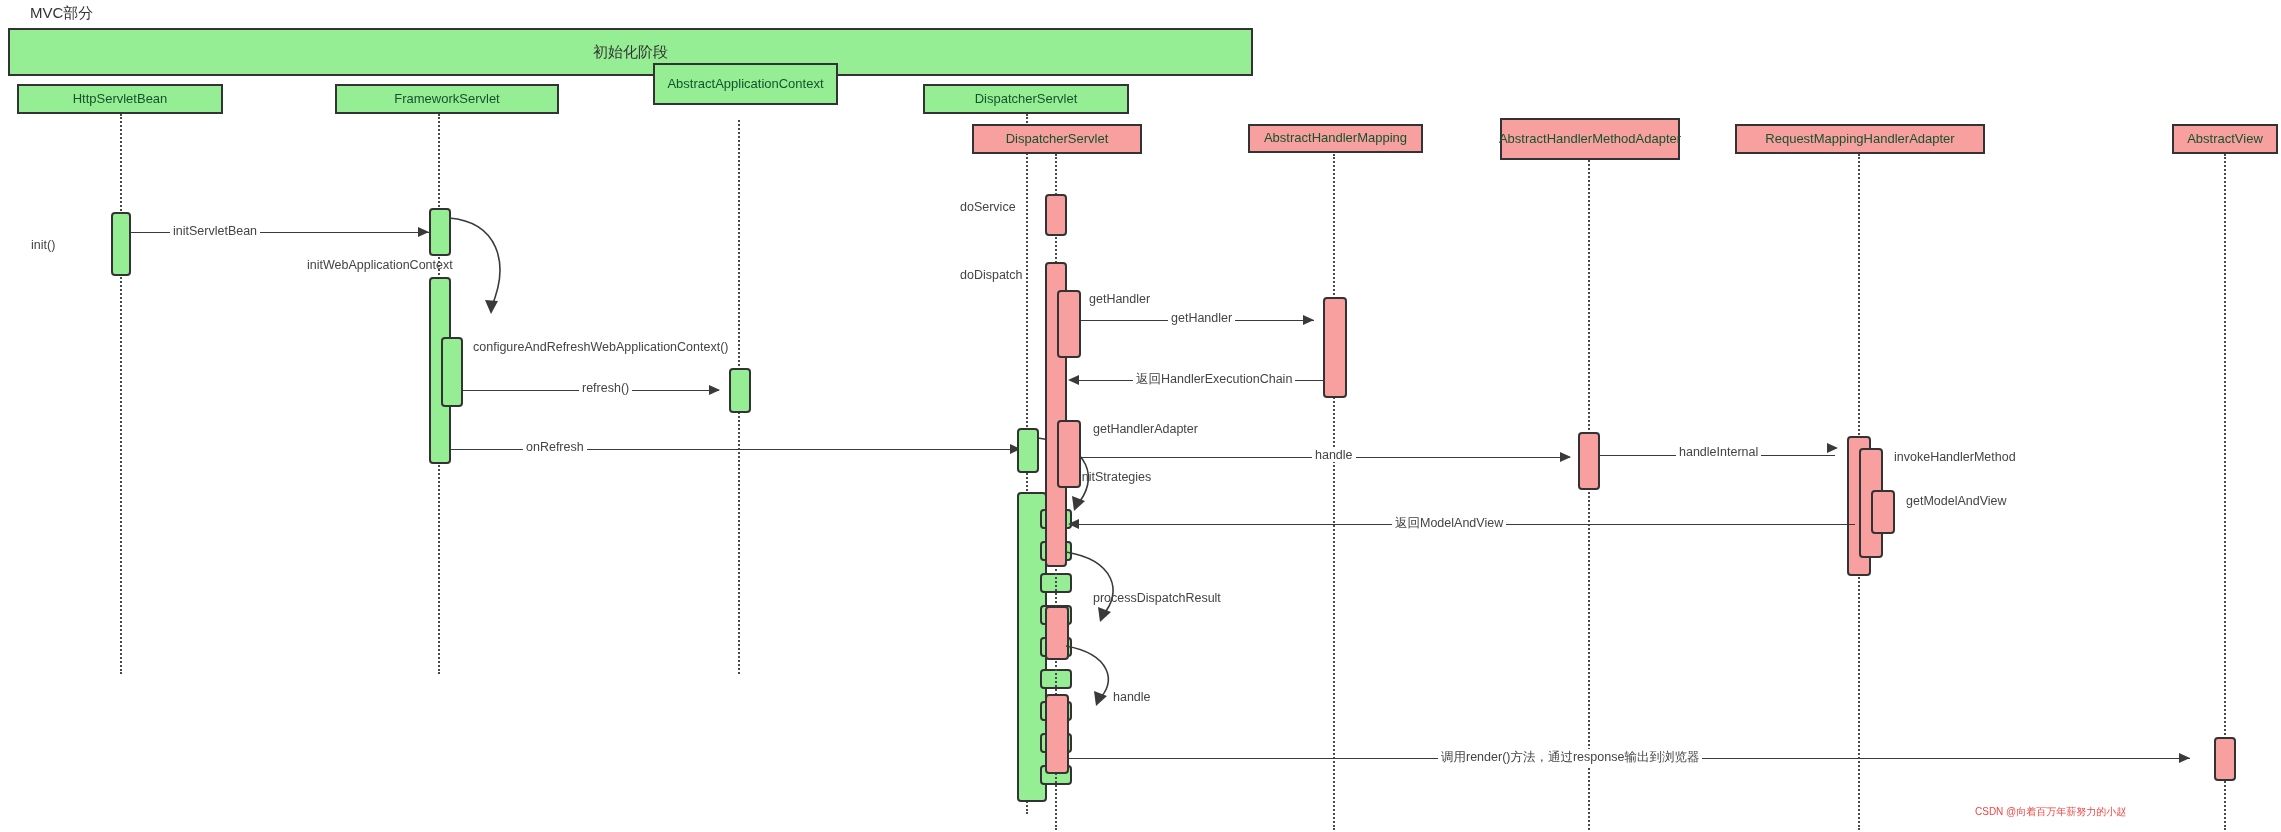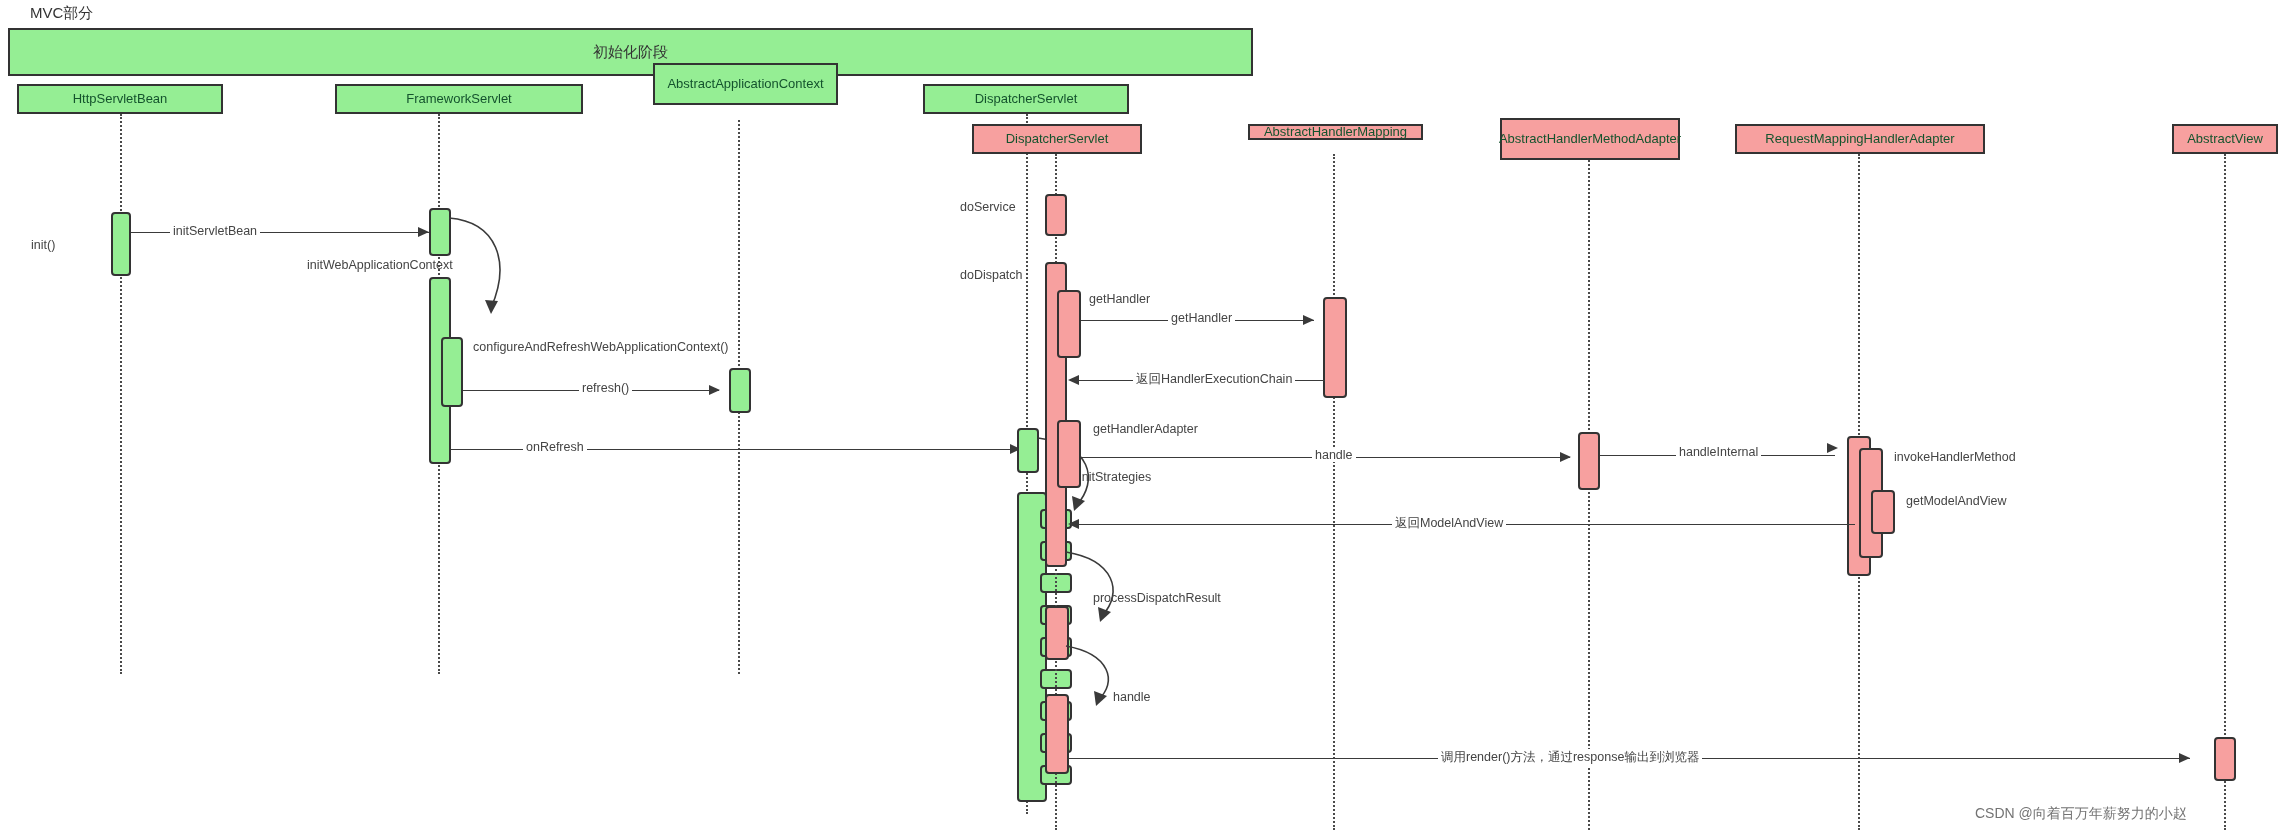--- a/index.html
+++ b/index.html
@@ -40,37 +40,37 @@
   .msglabel.nobg{background:transparent;}
 
   
   .arrow-r{width:0;height:0;border-top:5px solid transparent;
            border-bottom:5px solid transparent;border-left:11px solid #3a3a3a;}
   .arrow-l{width:0;height:0;border-top:5px solid transparent;
            border-bottom:5px solid transparent;border-right:11px solid #3a3a3a;}
 
   .selfsvg{overflow:visible;}
 
-  .watermark{font-size:14px;color:#737373;white-space:nowrap;}
+  .watermark{font-size:10px;color:#ef4444;white-space:nowrap;}
 </style>
 </head>
 <body>
 
 <div class="canvas">
 
   <div class="abs caption">MVC部分</div>
 
   <div class="abs phase green" style="left:8px;top:28px;width:1245px;height:48px;">
     <span>初始化阶段</span>
   </div>
 
   <div class="abs participant green" style="left:17px;top:84px;width:206px;height:30px;">
     <span>HttpServletBean</span>
   </div>
-  <div class="abs participant green" style="left:335px;top:84px;width:248px;height:30px;">
+  <div class="abs participant green" style="left:335px;top:84px;width:224px;height:30px;">
     <span>FrameworkServlet</span>
   </div>
   <div class="abs participant green" style="left:653px;top:63px;width:185px;height:42px;">
     <span>AbstractApplicationContext</span>
   </div>
   <div class="abs participant green" style="left:923px;top:84px;width:206px;height:30px;">
     <span>DispatcherServlet</span>
   </div>
 
   <div class="abs lifeline" style="left:120px;top:114px;height:560px;"></div>
@@ -125,21 +125,21 @@
   <div class="abs act green" style="left:1040px;top:637px;width:32px;height:20px;"></div>
   <div class="abs act green" style="left:1040px;top:669px;width:32px;height:20px;"></div>
   <div class="abs act green" style="left:1040px;top:701px;width:32px;height:20px;"></div>
   <div class="abs act green" style="left:1040px;top:733px;width:32px;height:20px;"></div>
   <div class="abs act green" style="left:1040px;top:765px;width:32px;height:20px;"></div>
 
 
   <div class="abs participant red" style="left:972px;top:124px;width:170px;height:30px;">
     <span>DispatcherServlet</span>
   </div>
-  <div class="abs participant red" style="left:1248px;top:124px;width:175px;height:16px;">
+  <div class="abs participant red" style="left:1248px;top:124px;width:175px;height:29px;">
     <span>AbstractHandlerMapping</span>
   </div>
   <div class="abs participant red" style="left:1500px;top:118px;width:180px;height:42px;">
     <span>AbstractHandlerMethodAdapter</span>
   </div>
   <div class="abs participant red" style="left:1735px;top:124px;width:250px;height:30px;">
     <span>RequestMappingHandlerAdapter</span>
   </div>
   <div class="abs participant red" style="left:2172px;top:124px;width:106px;height:30px;">
     <span>AbstractView</span>

